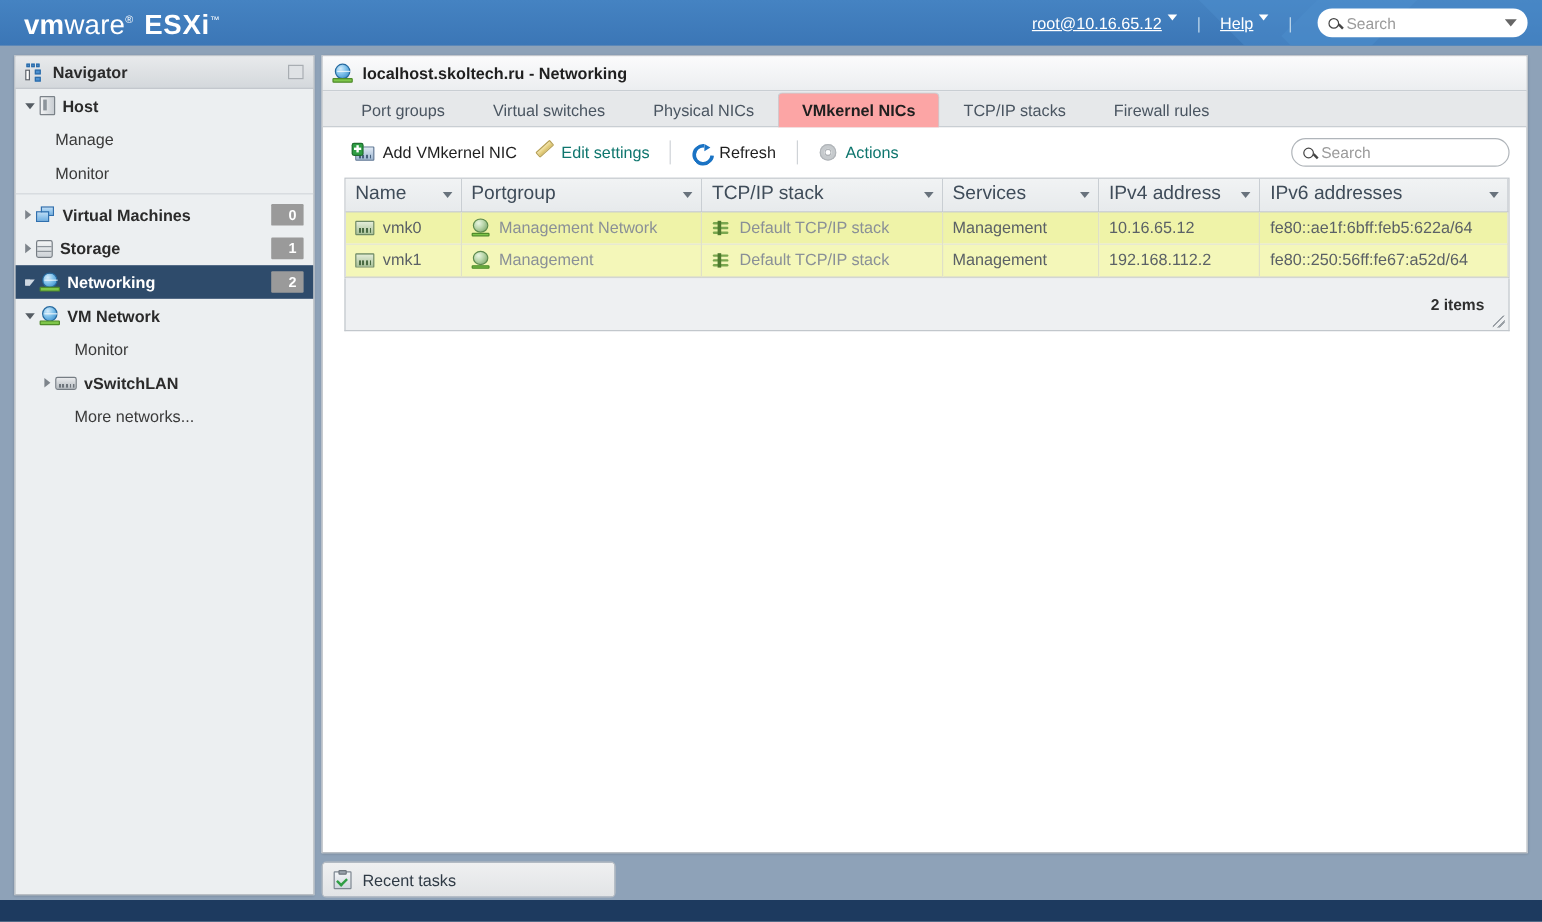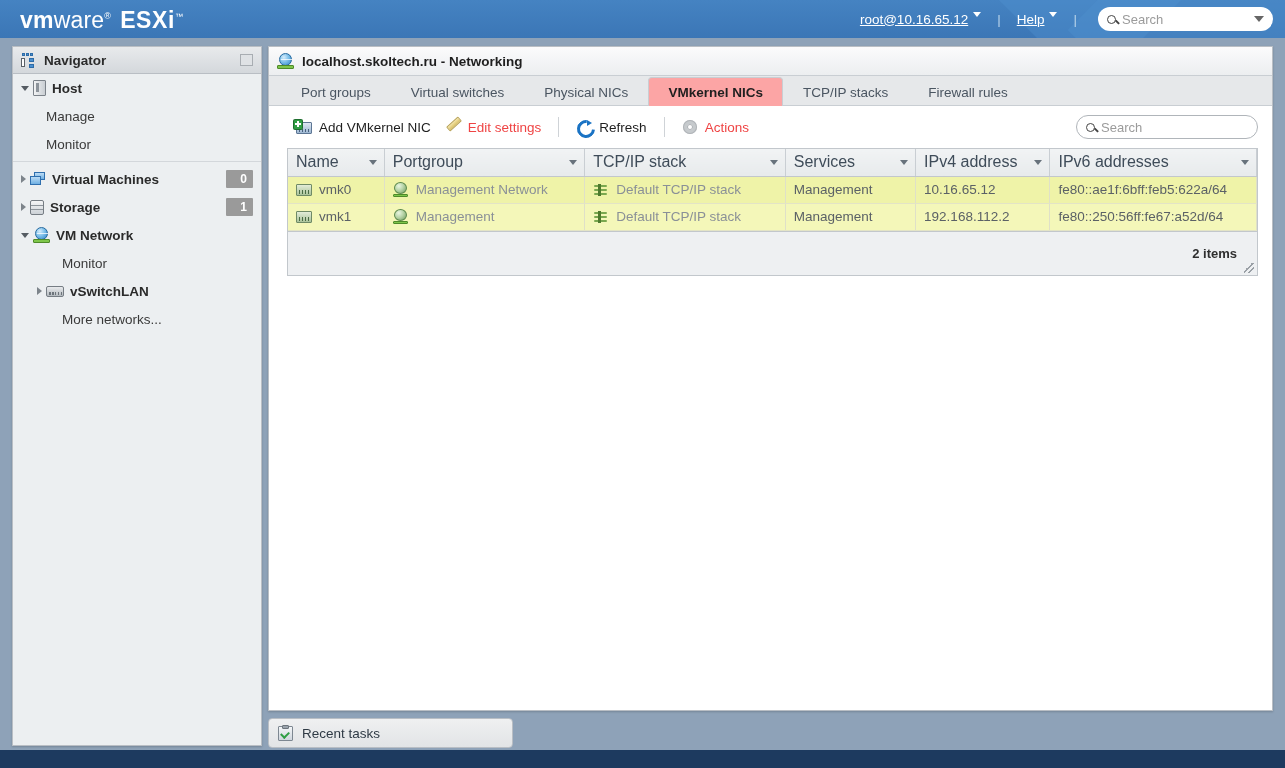--- a/index.html
+++ b/index.html
@@ -279,21 +279,21 @@
     position: relative;
   }
   .tb-btn {
     display: flex; align-items: center; gap: 7px;
     padding: 4px 7px;
     font-size: 13.5px;
     cursor: pointer;
     color: #1f1f1f;
     white-space: nowrap;
   }
-  .tb-btn.disabled { color: #ef4444; cursor: default; }
+  .tb-btn.disabled { color: #0f766e; cursor: default; }
   .tb-sep {
     width: 1px; height: 20px;
     background: #cfd3d7;
     margin: 0 10px;
   }
 
   
   .ic-addvmk { width: 18px; height: 15px; position: relative; flex:0 0 auto; }
   .ic-addvmk .card {
     position: absolute; left: 2px; top: 2px; width: 16px; height: 12px;
@@ -567,20 +567,29 @@
           <i class="r2"></i>
         </span>
         <span class="nav-label">Virtual Machines</span>
         <span class="badge">0</span>
       </div>
       <div class="nav-item bold" style="padding-left: 8px;">
         <span class="arrow right"></span>
         <span class="ic ic-stor"></span>
         <span class="nav-label">Storage</span>
         <span class="badge">1</span>
+      </div>
+      <div class="nav-item bold selected" style="padding-left: 8px;">
+        <span class="arrow down"></span>
+        <span class="ic ic-net">
+          <span class="globe"></span>
+          <span class="base"></span>
+        </span>
+        <span class="nav-label">Networking</span>
+        <span class="badge">2</span>
       </div>
       <div class="nav-item bold" style="">
         <span class="arrow down"></span>
         <span class="ic ic-net">
           <span class="globe"></span>
           <span class="base"></span>
         </span>
         <span class="nav-label">VM Network</span>
       </div>
       <div class="nav-item" style="padding-left: 40px;">

